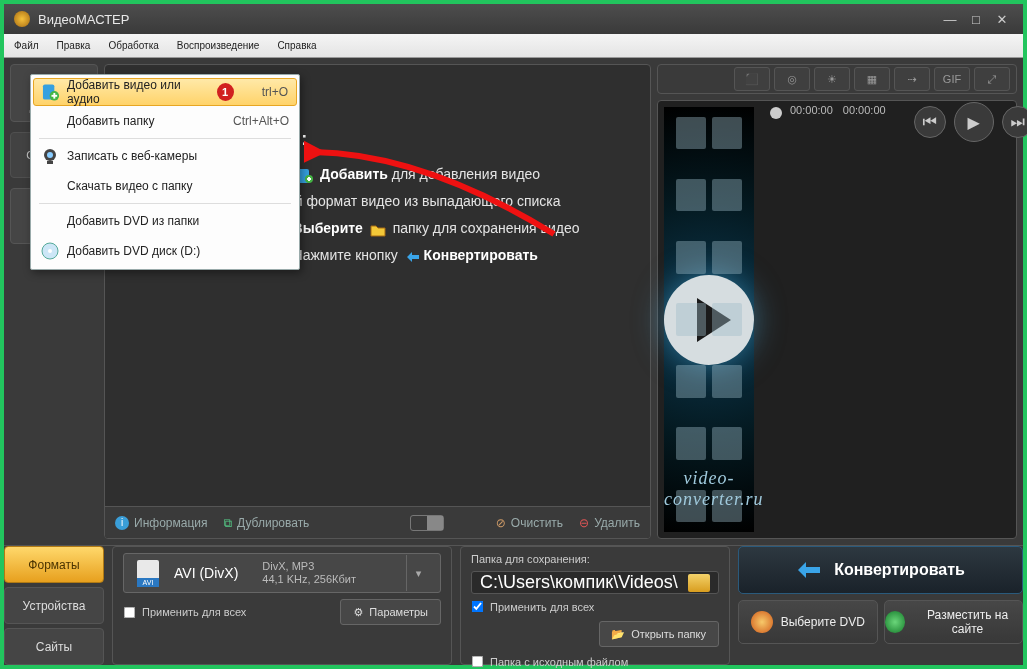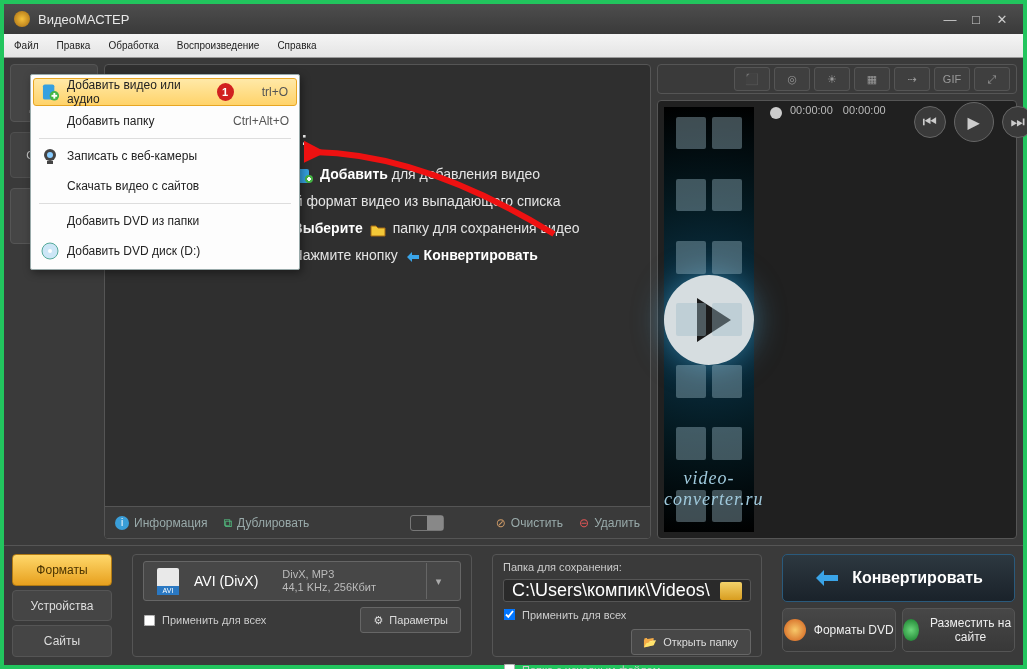--- a/index.html
+++ b/index.html
@@ -41,21 +41,21 @@
 .sprocket{width:100%; height:8%; background:#9dbcc7; border-radius:2px; opacity:0.4;}
 .timebar { height:24px; display:flex; align-items:center; padding:0 10px; gap:10px; color:#bbb; font-size:11px;}
 .timebar .track{ flex:1; height:4px; background:#555; border-radius:2px; position:relative;}
 .timebar .thumb{position:absolute; left:0; top:-4px; width:12px; height:12px; border-radius:50%; background:#ccc;}
 .controls{ height:42px; display:flex; align-items:center; padding:0 10px; gap:8px;}
 .ctrlbtn{ width:32px; height:32px; border-radius:50%; border:1px solid #666; background:#3a3a3a; display:flex; align-items:center; justify-content:center; color:#ccc; cursor:pointer;}
 .ctrlbtn.play{ width:40px; height:40px;}
 .controls .volgrp{ margin-left:auto; display:flex; align-items:center; gap:8px;}
 .voltrack{ width:80px; height:4px; background:#555; border-radius:2px; position:relative;}
 .voltrack .vthumb{position:absolute; right:0; top:-4px; width:12px; height:12px; border-radius:50%; background:#ccc;}
-.bottombar{ height:120px; background:#3a3a3a; border-top:1px solid #555; display:flex; padding:8px; gap:20px;}
+.bottombar{ height:120px; background:#3a3a3a; border-top:1px solid #555; display:flex; gap:8px;}
 .tabscol{ width:100px; display:flex; flex-direction:column; gap:4px;}
 .tabbtn{ flex:1; border:1px solid #555; border-radius:4px; background:#454545; color:#ddd; font-size:12px; display:flex; align-items:center; justify-content:center; cursor:pointer;}
 .tabbtn.active{ background:linear-gradient(#ffd86b,#e7a01e); color:#4a3300; border-color:#b07a14;}
 .formatpanel,.folderpanel{ border:1px solid #555; border-radius:4px; padding:6px 10px; display:flex; flex-direction:column; gap:6px; color:#ccc; font-size:11px;}
 .formatpanel{ width:340px;} .folderpanel{ width:270px;}
 .formatrow{ display:flex; align-items:center; gap:10px;}
 .formatdrop{ flex:1; height:40px; background:#474747; border:1px solid #666; border-radius:3px; display:flex; align-items:center; padding:0 10px; gap:10px; cursor:pointer;}
 .formatdrop .lbl{ color:#fff; font-size:14px;}
 .formatdrop .sub{ color:#bbb; font-size:11px; line-height:1.2;}
 .formatdrop .chev{ margin-left:auto; width:24px; height:36px; border-left:1px solid #666; display:flex; align-items:center; justify-content:center; color:#aaa;}
@@ -316,21 +316,21 @@
     <div class="actioncol">
       <div class="bigbtn">
         <svg width="26" height="22">
             <path d="M2 11l8-8v5h14v6H10v5z" fill="#3aa4e8"></path>
           </svg>
         <span>Конвертировать</span>
       </div>
       <div class="twobtn">
         <div class="medbtn">
           <div class="ball" style="background:radial-gradient(circle,#f7c96a,#d05a1a);"></div>
-          <span>Форматы DVD</span>
+          <span>Выберите DVD</span>
         </div>
         <div class="medbtn">
           <div class="ball" style="background:radial-gradient(circle,#6ad67a,#157a2a);"></div>
           <span>Разместить на сайте</span>
         </div>
       </div>
     </div>
   </div>
 
   <div class="dropdown">
@@ -354,21 +354,21 @@
     <div class="ddrow">
       <svg class="ic" viewBox="0 0 18 18">
           <circle cx="9" cy="8" r="6" fill="#444"></circle>
           <circle cx="9" cy="8" r="3" fill="#8cf"></circle>
           <rect x="6" y="14" width="6" height="3" fill="#444"></rect>
         </svg>
       <span>Записать с веб-камеры</span>
     </div>
     <div class="ddrow">
       <span class="ic"></span>
-      <span>Скачать видео с сайтов</span>
+      <span>Скачать видео с папку</span>
     </div>
     <div class="sep"></div>
     <div class="ddrow">
       <span class="ic"></span>
       <span>Добавить DVD из папки</span>
     </div>
     <div class="ddrow">
       <svg class="ic" viewBox="0 0 18 18">
           <circle cx="9" cy="9" r="8" fill="#cce6f6" stroke="#5a9"></circle>
           <circle cx="9" cy="9" r="2" fill="#fff"></circle>

